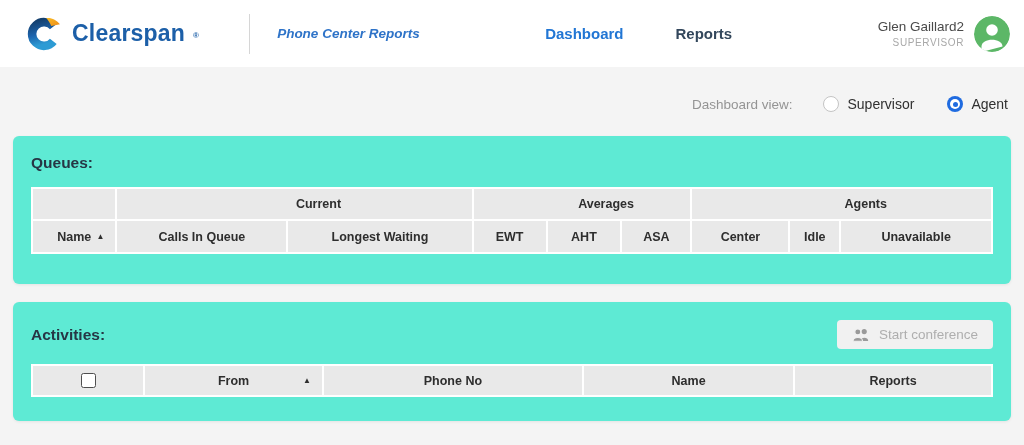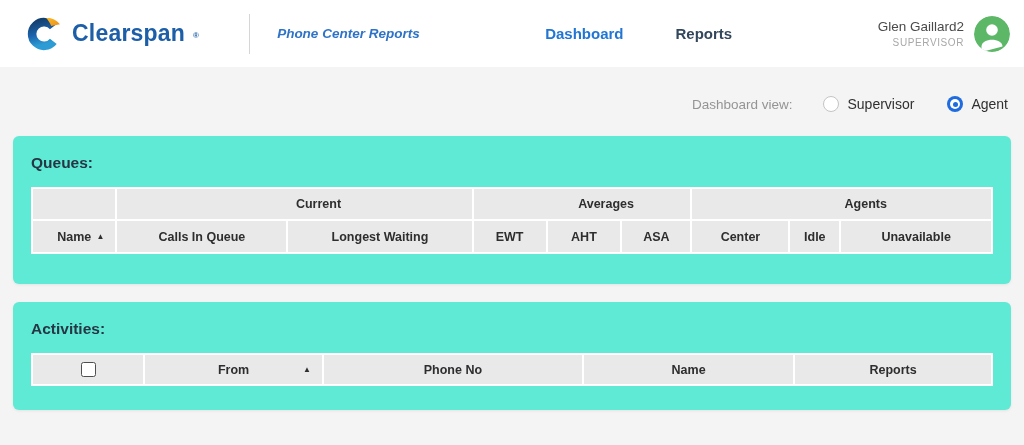--- a/index.html
+++ b/index.html
@@ -203,20 +203,31 @@
       <th>Idle</th>
       <th>Unavailable</th>
     </tr>
   </tbody>
     </table>
 </div>
 
 <div class="panel panel-activities">
   <div class="activities-head">
     <div class="panel-title">Activities:</div>
+    <button class="btn-conference">
+      <span style="display:inline-flex;">
+        <svg width="18" height="14" viewBox="0 0 18 14">
+          <circle cx="12.2" cy="3.6" r="2.6" fill="#9a9a9a"></circle>
+          <path d="M 8.6 13 C 8.6 8.6 16.2 8.6 16.2 13 Z" fill="#9a9a9a"></path>
+          <circle cx="5.8" cy="3.9" r="3" fill="#9a9a9a" stroke="#f1f1f1" stroke-width="1.1"></circle>
+          <path d="M 1 13.2 C 1 8.2 10.6 8.2 10.6 13.2 Z" fill="#9a9a9a" stroke="#f1f1f1" stroke-width="1.1"></path>
+        </svg>
+      </span>
+      <span>Start conference</span>
+    </button>
   </div>
   <table class="activities-table">
     <colgroup>
       <col style="width:11.7%">
         <col style="width:18.6%">
         <col style="width:27.1%">
       <col style="width:22%">
         <col style="width:20.6%">
     </colgroup>
     <tbody>

